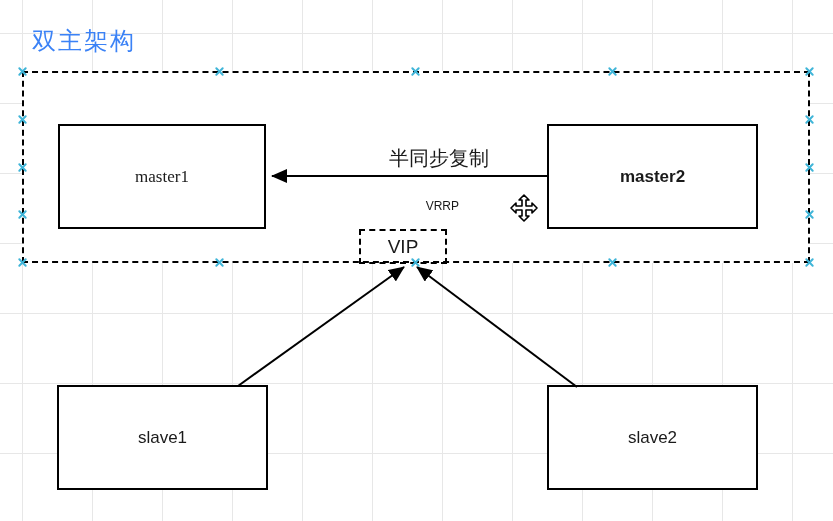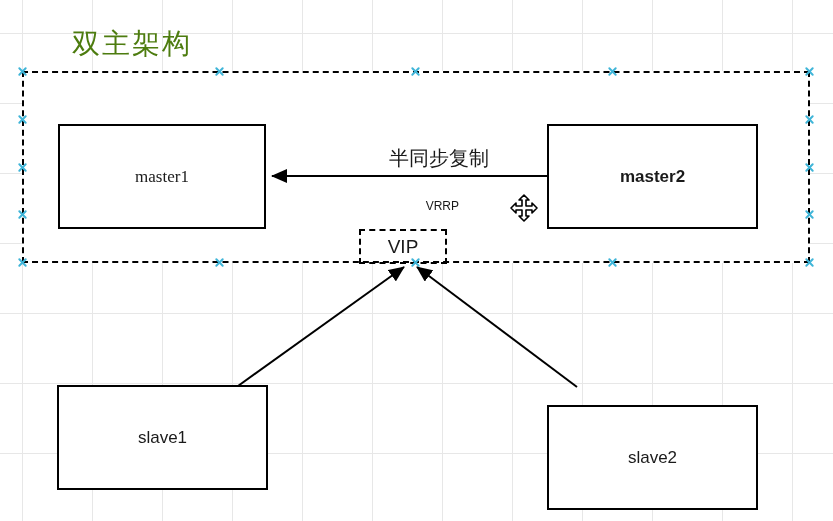--- a/index.html
+++ b/index.html
@@ -12,42 +12,42 @@
   .canvas{
     position:absolute;inset:0;
     background-image:
       linear-gradient(to right,#e7e7e7 1px,transparent 1px),
       linear-gradient(to bottom,#e7e7e7 1px,transparent 1px);
     background-size:70px 70px;
     background-position:22px 33px;
   }
   .page-title{
     position:absolute;left:32px;top:25px;
-    font-size:28px;letter-spacing:2px;color:#4d7c0f;margin-left:40px;
+    font-size:24px;letter-spacing:2px;color:#3b82f6;
   }
   .selection-group{
     position:absolute;left:22px;top:71px;width:788px;height:192px;
     box-sizing:border-box;border:2px dashed #000;background:#fff;
   }
   .handle{position:absolute;width:9px;height:9px;transform:translate(-50%,-50%);z-index:6;}
   .handle::before,.handle::after{
     content:"";position:absolute;left:50%;top:50%;width:11px;height:2px;
     background:#3fb5d8;border-radius:1px;
   }
   .handle::before{transform:translate(-50%,-50%) rotate(45deg);}
   .handle::after{transform:translate(-50%,-50%) rotate(-45deg);}
   .node{
     position:absolute;box-sizing:border-box;border:2px solid #000;background:#fff;
     display:flex;align-items:center;justify-content:center;
     font-size:17px;z-index:2;
   }
   .node-master1{left:58px;top:124px;width:208px;height:105px;font-family:Liberation Serif, serif;}
   .node-master2{left:547px;top:124px;width:211px;height:105px;font-weight:bold;}
   .node-slave1{left:57px;top:385px;width:211px;height:105px;text-align:center;}
-  .node-slave2{left:547px;top:385px;width:211px;height:105px;margin-top:20px;}
+  .node-slave2{left:547px;top:385px;width:211px;height:105px;}
   .node-vip{
     left:359px;top:229px;width:88px;height:35px;
     border:2px dashed #000;background:transparent;font-size:19px;z-index:3;
   }
   .edge-label{
     position:absolute;left:329px;top:145px;width:160px;
     text-align:right;font-size:20px;z-index:3;
   }
   .vrrp-label{
     position:absolute;left:355px;top:199px;width:104px;

